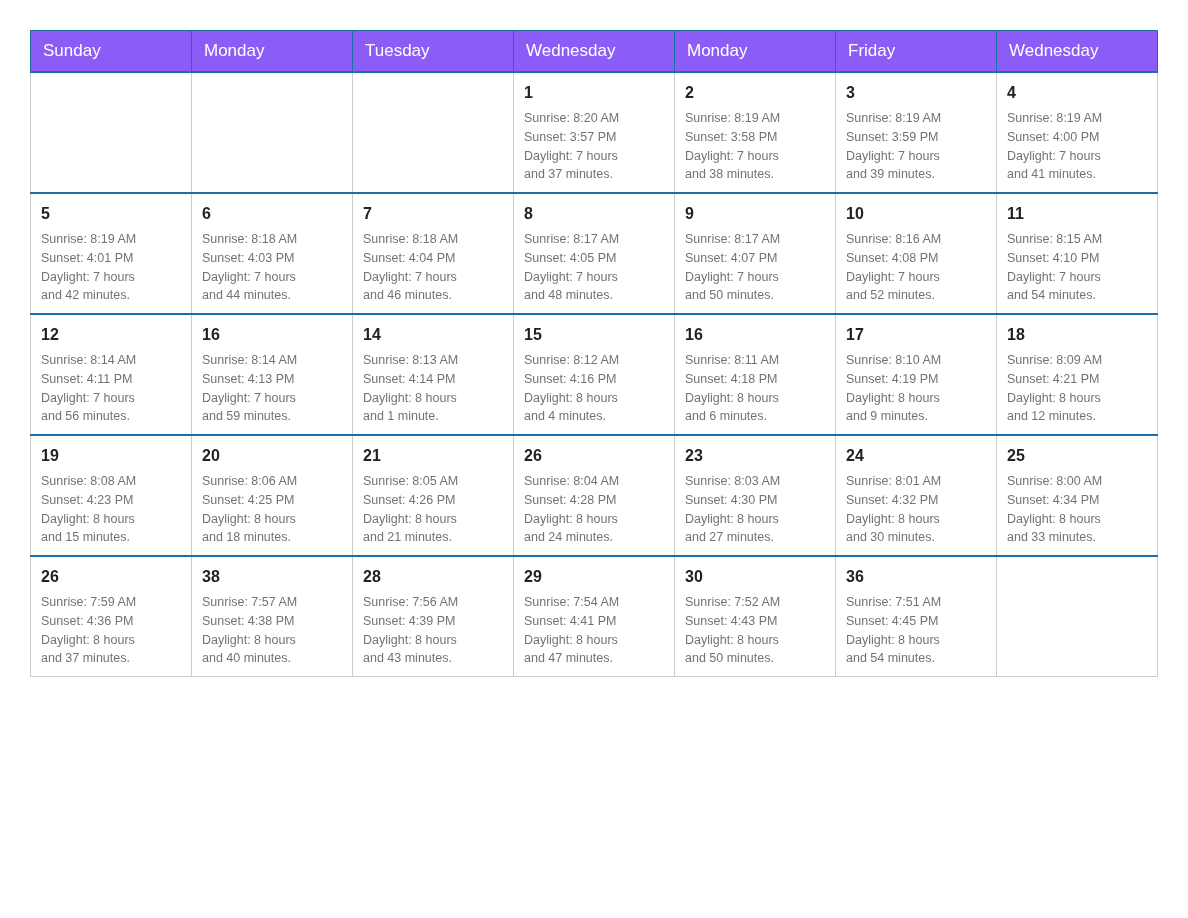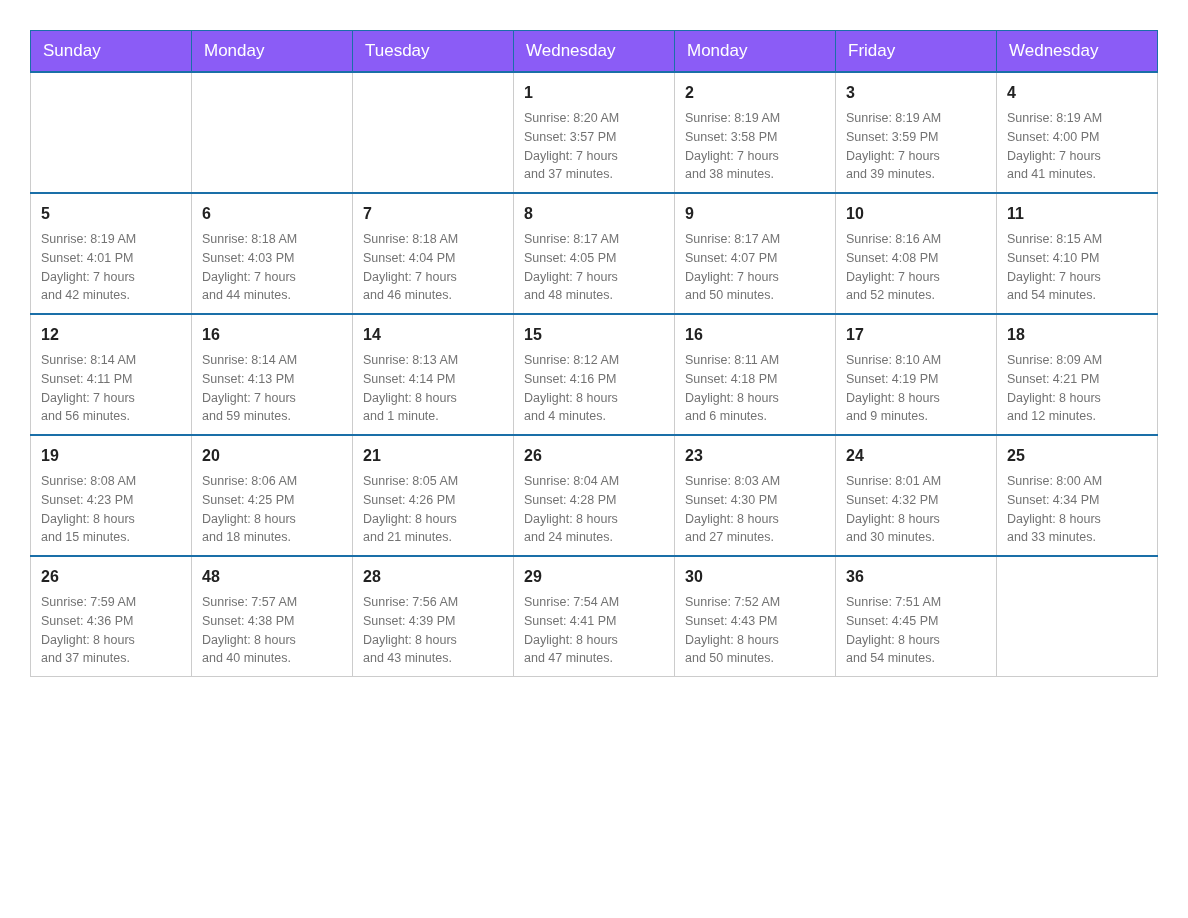--- a/index.html
+++ b/index.html
@@ -241,21 +241,21 @@
           <span class="day-number">25</span>
           <div class="day-info">Sunrise: 8:00 AM<br>Sunset: 4:34 PM<br>Daylight: 8 hours<br>and 33 minutes.</div>
         </td>
       </tr>
       <tr>
         <td>
           <span class="day-number">26</span>
           <div class="day-info">Sunrise: 7:59 AM<br>Sunset: 4:36 PM<br>Daylight: 8 hours<br>and 37 minutes.</div>
         </td>
         <td>
-          <span class="day-number">48</span>
+          <span class="day-number">38</span>
           <div class="day-info">Sunrise: 7:57 AM<br>Sunset: 4:38 PM<br>Daylight: 8 hours<br>and 40 minutes.</div>
         </td>
         <td>
           <span class="day-number">28</span>
           <div class="day-info">Sunrise: 7:56 AM<br>Sunset: 4:39 PM<br>Daylight: 8 hours<br>and 43 minutes.</div>
         </td>
         <td>
           <span class="day-number">29</span>
           <div class="day-info">Sunrise: 7:54 AM<br>Sunset: 4:41 PM<br>Daylight: 8 hours<br>and 47 minutes.</div>
         </td>

